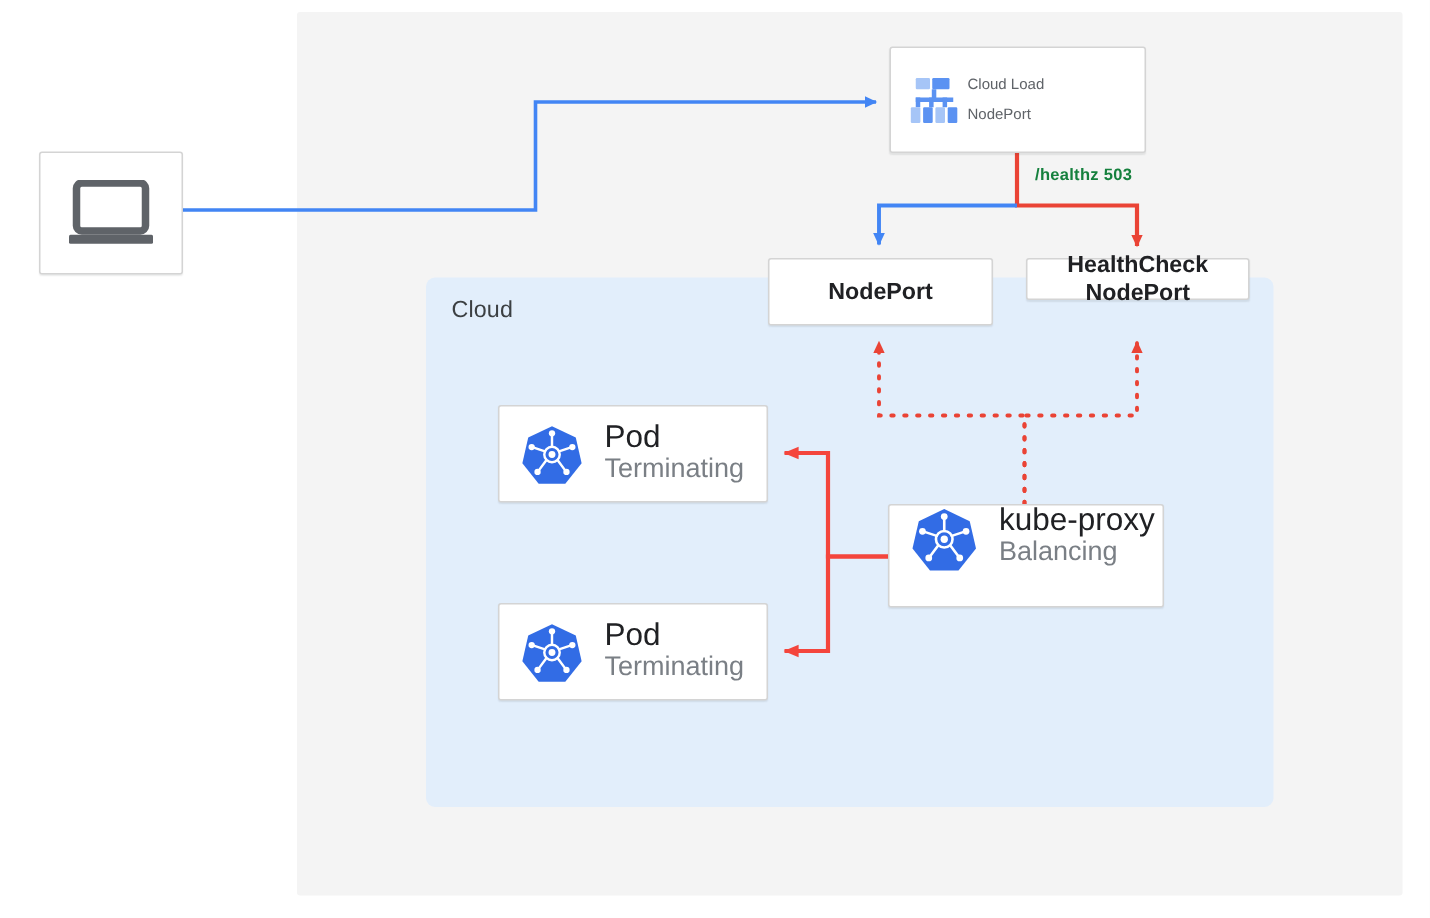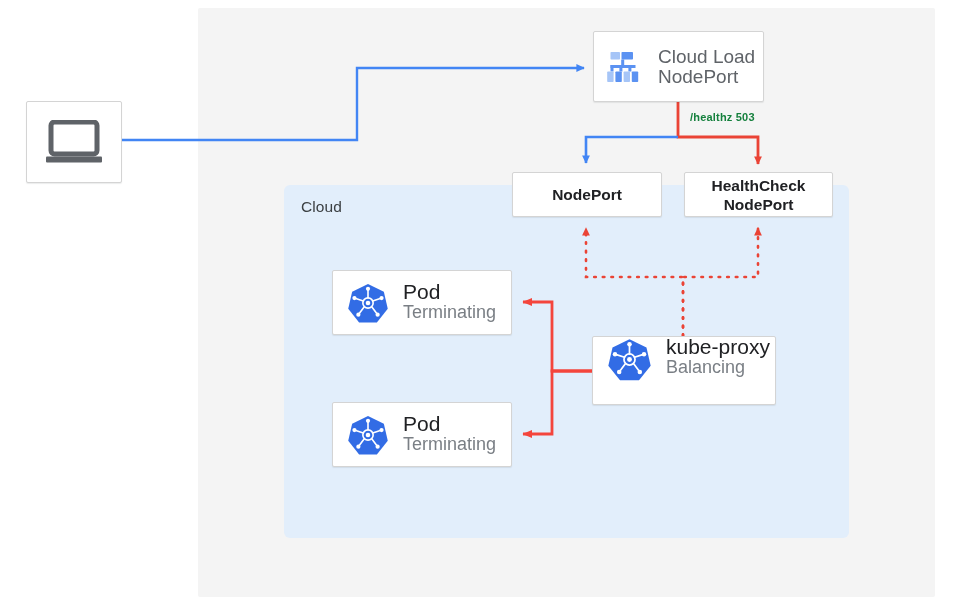--- a/index.html
+++ b/index.html
@@ -78,36 +78,36 @@
   
   .card-clb {
     left: 593px; top: 31px;
     width: 171px; height: 71px;
     display: flex;
     align-items: center;
     padding-left: 10px;
   }
   .clb-icon { width: 38px; height: 38px; flex: 0 0 auto; display:block; }
   .clb-text {
-    margin-left: 16px;
-    font-size: 19px;
+    margin-left: 3px;
+    font-size: 10px;
     line-height: 20px;
     color: #5f6368;
     white-space: nowrap;
   }
 
   
   .card-nodeport {
     left: 512px; top: 172px;
     width: 150px; height: 45px;
     display: flex; align-items: center; justify-content: center;
   }
   .card-hcnodeport {
     left: 684px; top: 172px;
-    width: 149px; height: 45px;
+    width: 149px; height: 28px;
     display: flex; align-items: center; justify-content: center;
   }
   .np-label {
     font-size: 15.5px;
     font-weight: bold;
     color: #202124;
     text-align: center;
     line-height: 19px;
     white-space: nowrap;
   }

